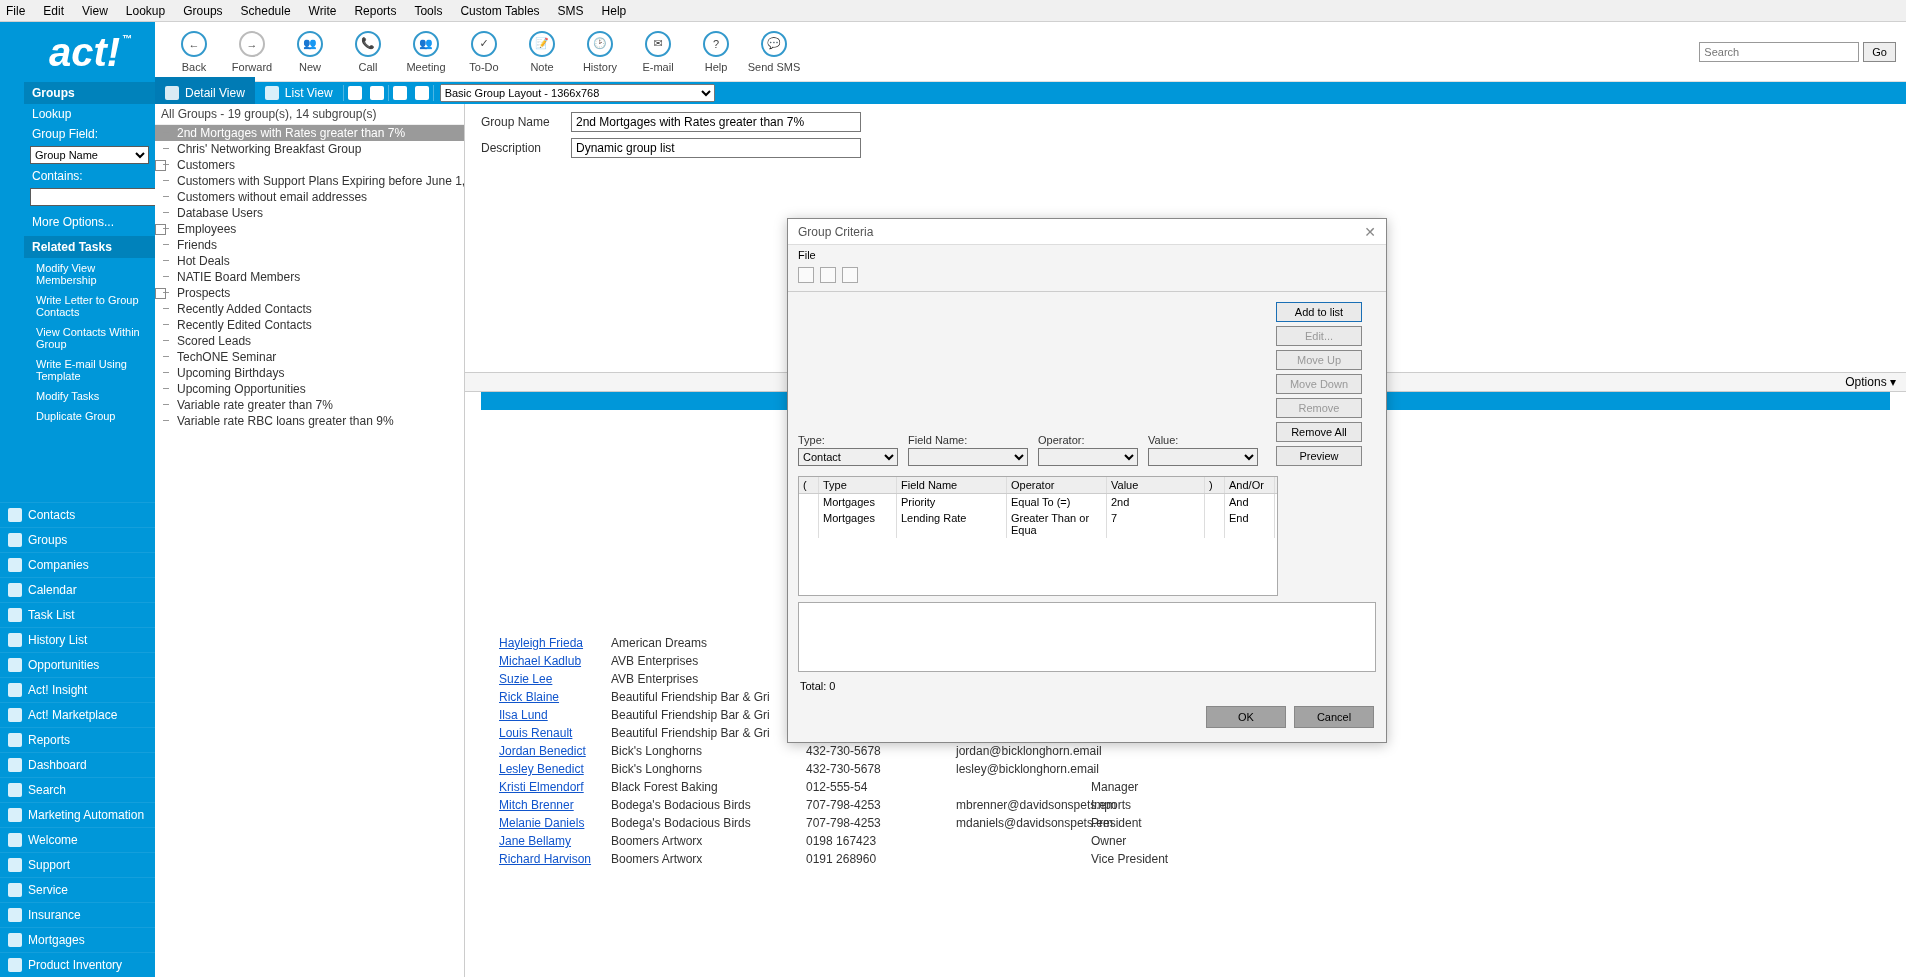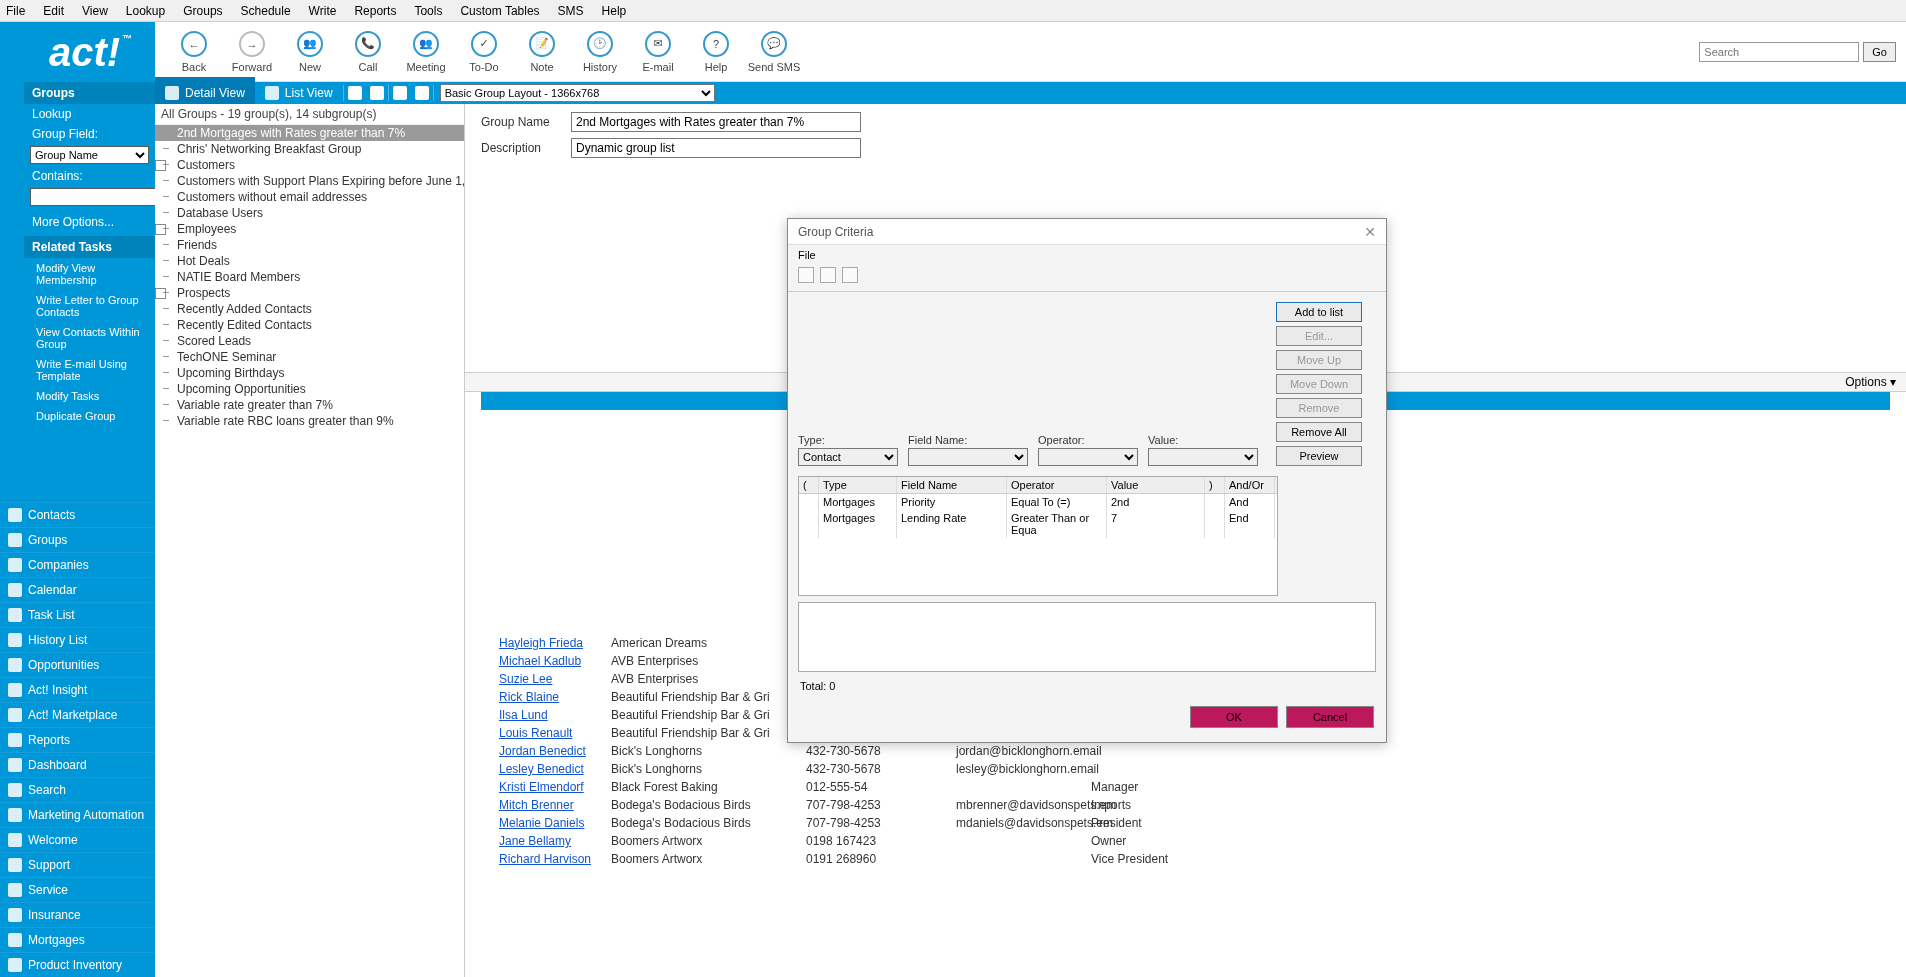--- a/index.html
+++ b/index.html
@@ -95,21 +95,21 @@
 .dlg-btn.primary { border: 1px solid #1a6fb5; }
 .dlg-btn:disabled{color:#999;}
 .criteria-grid { margin-top: 10px; border: 1px solid #aaa; background: #fff; height: 120px; overflow:hidden;}
 .cg-head, .cg-row { display: flex; font-size: 11px; }
 .cg-head { background: #eee; border-bottom: 1px solid #ccc; }
 .cg-head div, .cg-row div { padding: 2px 4px; border-right: 1px solid #ddd; }
 .cgc-p{width:20px;} .cgc-type{width:78px;} .cgc-fn{width:110px;} .cgc-op{width:100px;} .cgc-val{width:98px;} .cgc-cp{width:20px;} .cgc-ao{width:50px;}
 .dlg-preview{border:1px solid #aaa;background:#fff;height:70px;margin-top:6px;}
 .dlg-total{padding:8px 2px;font-size:11px;}
 .dlg-footer { display: flex; justify-content: flex-end; gap: 8px; padding: 6px 2px 4px; }
-.dlg-footer button { width: 88px; height: 22px; border: 1px solid #888; background: #be185d; font-size: 11px; cursor:pointer;}
+.dlg-footer button { width: 80px; height: 22px; border: 1px solid #888; background: #a3a3a3; font-size: 11px; cursor:pointer;}
 </style>
 </head>
 <body>
 
 <div class="menu-bar">
   <span>File</span>
   <span>Edit</span>
   <span>View</span>
   <span>Lookup</span>
   <span>Groups</span>

